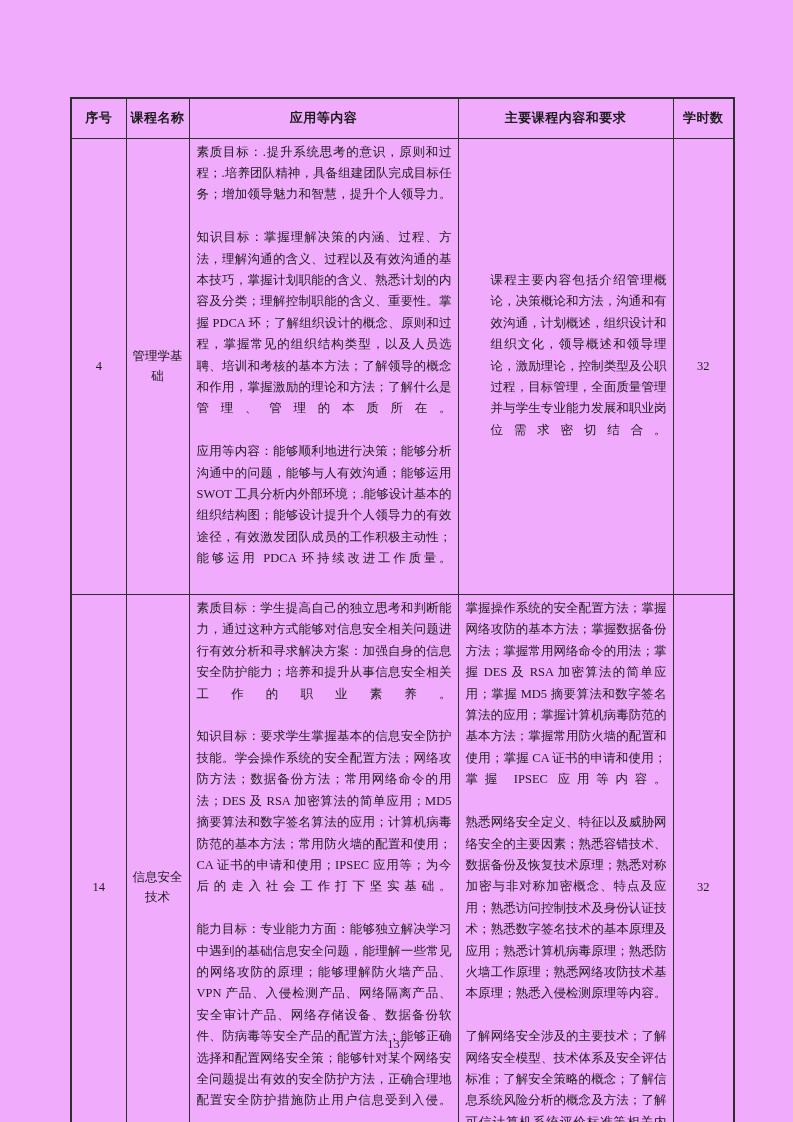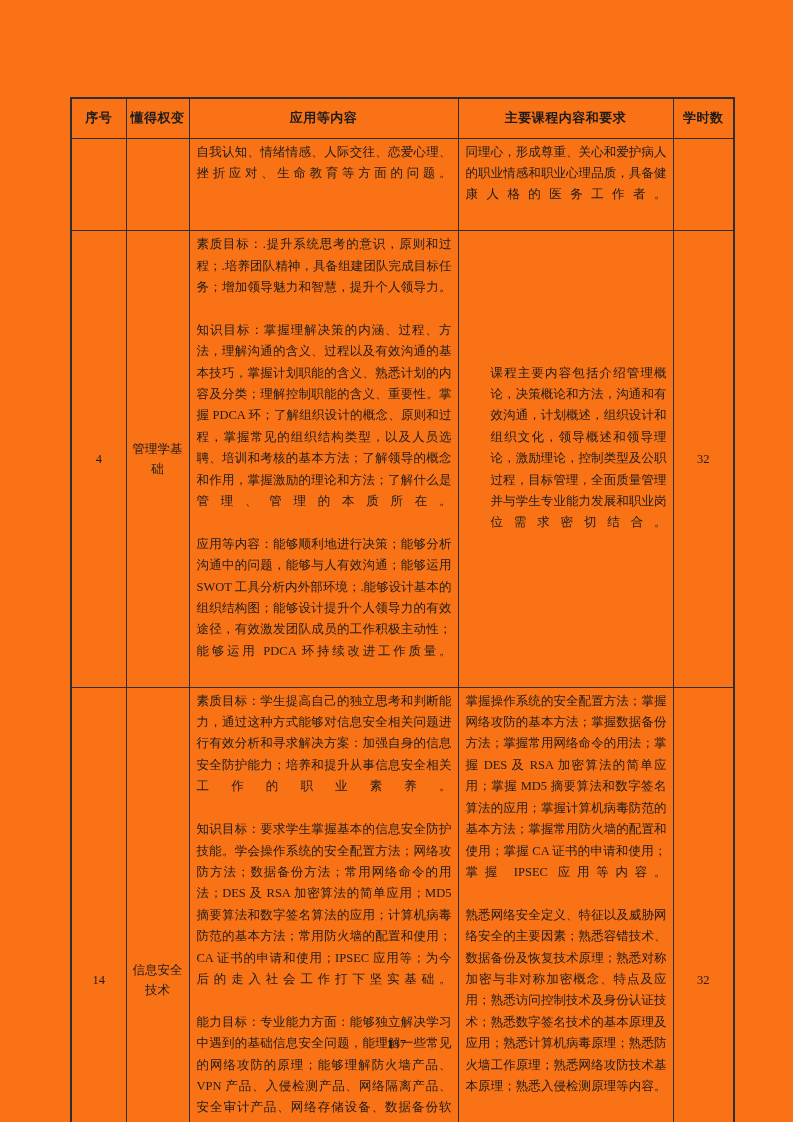--- a/index.html
+++ b/index.html
@@ -5,21 +5,21 @@
   * { margin: 0; padding: 0; box-sizing: border-box; }
   html, body {
     width: 793px; height: 1122px;
     background: #ffffff;
     font-family: "Liberation Serif", "DejaVu Serif", serif;
     color: #1c1c1c;
   }
   .page {
     position: relative;
     width: 793px; height: 1122px;
-    background: #f97316;
+    background: #f0abfc;
     overflow: hidden;
   }
   table.doc-table {
     position: absolute;
     left: 70px; top: 97px;
     width: 663px;
     border-collapse: collapse;
     table-layout: fixed;
     border: 2px solid #2e2e2e;
   }
@@ -74,37 +74,26 @@
       <col style="width:55px">
       <col style="width:63px">
       <col style="width:269px">
       <col style="width:215px">
       <col style="width:61px">
     </colgroup>
 
     <tbody>
         <tr>
       <th>序号</th>
-      <th>懂得权变</th>
+      <th>课程名称</th>
       <th>应用等内容</th>
       <th>主要课程内容和要求</th>
       <th>学时数</th>
     </tr>
 
-    <tr class="row-a">
-      <td class="ctr"></td>
-      <td class="ctr"></td>
-      <td class="txt">
-        <p>自我认知、情绪情感、人际交往、恋爱心理、挫折应对、生命教育等方面的问题。</p>
-      </td>
-      <td class="txt">
-        <p>同理心，形成尊重、关心和爱护病人的职业情感和职业心理品质，具备健康人格的医务工作者。</p>
-      </td>
-      <td class="ctr"></td>
-    </tr>
 
     <tr class="row-b">
       <td class="ctr">4</td>
       <td class="ctr">管理学基础</td>
       <td class="txt">
         <p>素质目标：.提升系统思考的意识，原则和过程；.培养团队精神，具备组建团队完成目标任务；增加领导魅力和智慧，提升个人领导力。</p>
         <p>知识目标：掌握理解决策的内涵、过程、方法，理解沟通的含义、过程以及有效沟通的基本技巧，掌握计划职能的含义、熟悉计划的内容及分类；理解控制职能的含义、重要性。掌握 PDCA 环；了解组织设计的概念、原则和过程，掌握常见的组织结构类型，以及人员选聘、培训和考核的基本方法；了解领导的概念和作用，掌握激励的理论和方法；了解什么是管理、管理的本质所在。</p>
         <p>应用等内容：能够顺利地进行决策；能够分析沟通中的问题，能够与人有效沟通；能够运用 SWOT 工具分析内外部环境；.能够设计基本的组织结构图；能够设计提升个人领导力的有效途径，有效激发团队成员的工作积极主动性；能够运用 PDCA 环持续改进工作质量。</p>
       </td>
       <td class="txt mid">

